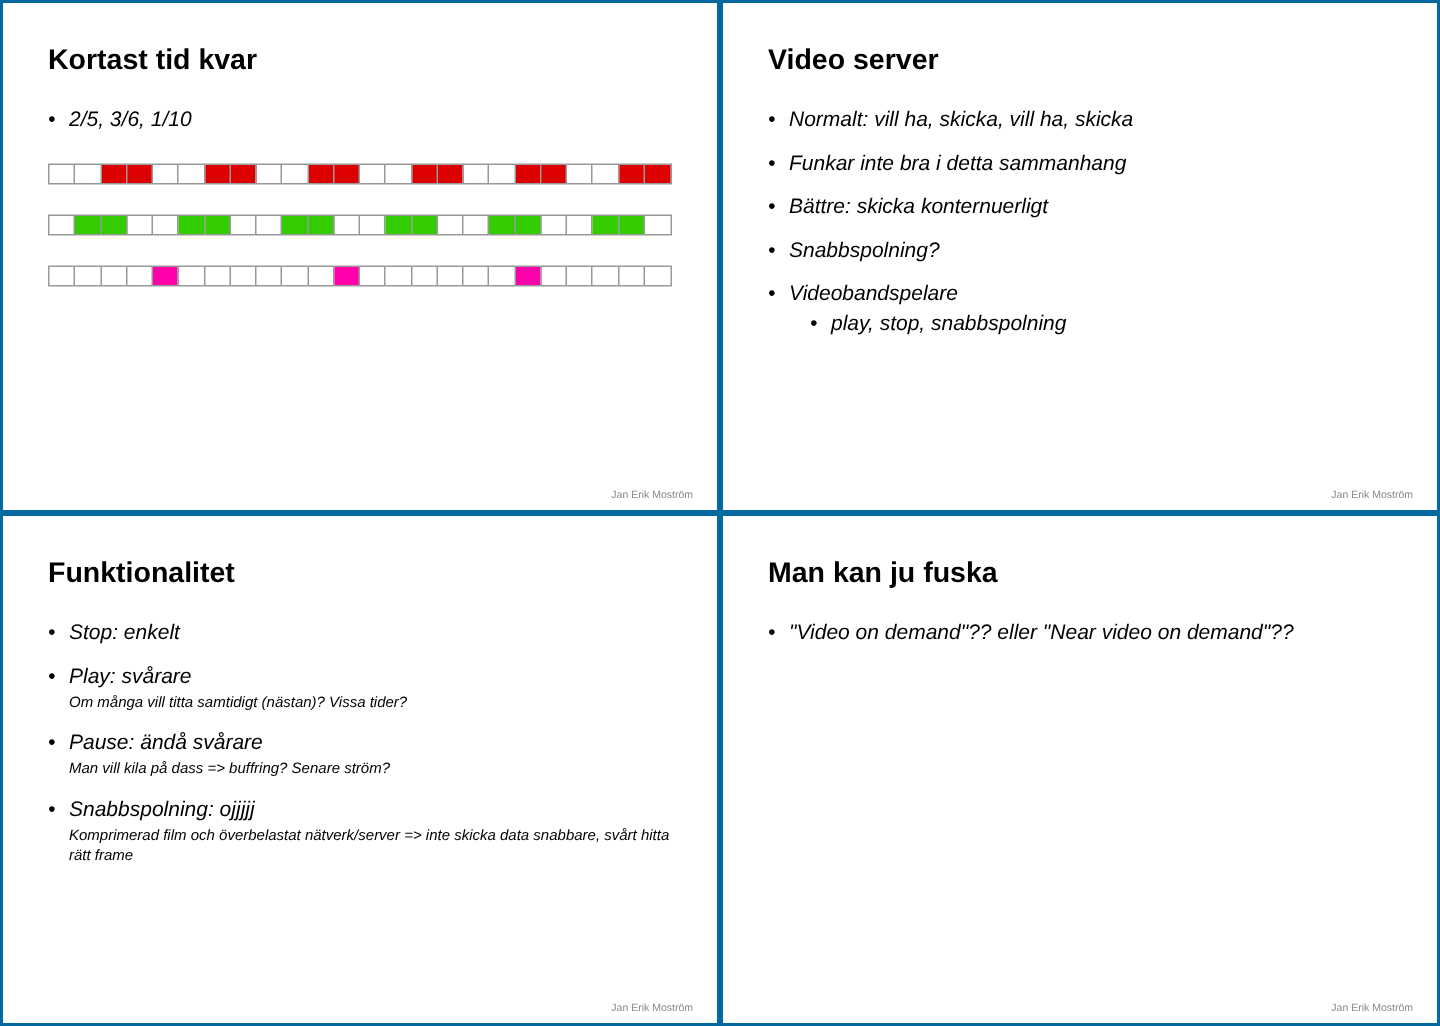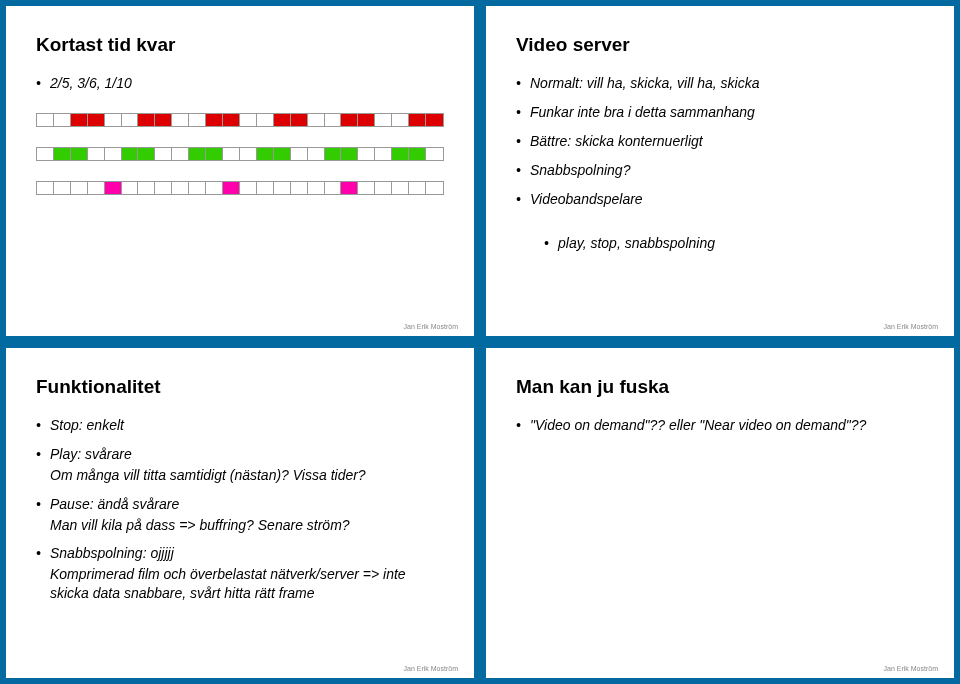--- a/index.html
+++ b/index.html
@@ -15,21 +15,21 @@
       position: relative;
     }
     .grid {
       display: grid;
       grid-template-columns: 1fr 1fr;
       grid-template-rows: 1fr 1fr;
       width: 100%;
       height: 100%;
     }
     .quadrant {
-      border: 6px solid #0369a1;
+      border: 2px solid #0369a1;
       padding: 28px 30px 16px 30px;
       position: relative;
       display: flex;
       flex-direction: column;
     }
     .q-title {
       font-size: 19px;
       font-weight: bold;
       color: #000;
       margin-bottom: 18px;
@@ -47,29 +47,29 @@
       line-height: 1.35;
     }
     .bullets li::before {
       content: "•";
       position: absolute;
       left: 0;
       top: 0;
     }
     .bullets .sub {
       list-style: none;
-      margin-top: 26px;
+      margin-top: 2px;
       margin-left: 14px;
     }
     .bullets .sub li {
       padding-left: 14px;
     }
     .subtext {
       display: block;
-      font-size: 14px;
+      font-size: 10px;
       color: #000;
       margin-top: 2px;
     }
     .footer {
       position: absolute;
       bottom: 6px;
       right: 16px;
       font-size: 7px;
       color: #888;
     }

